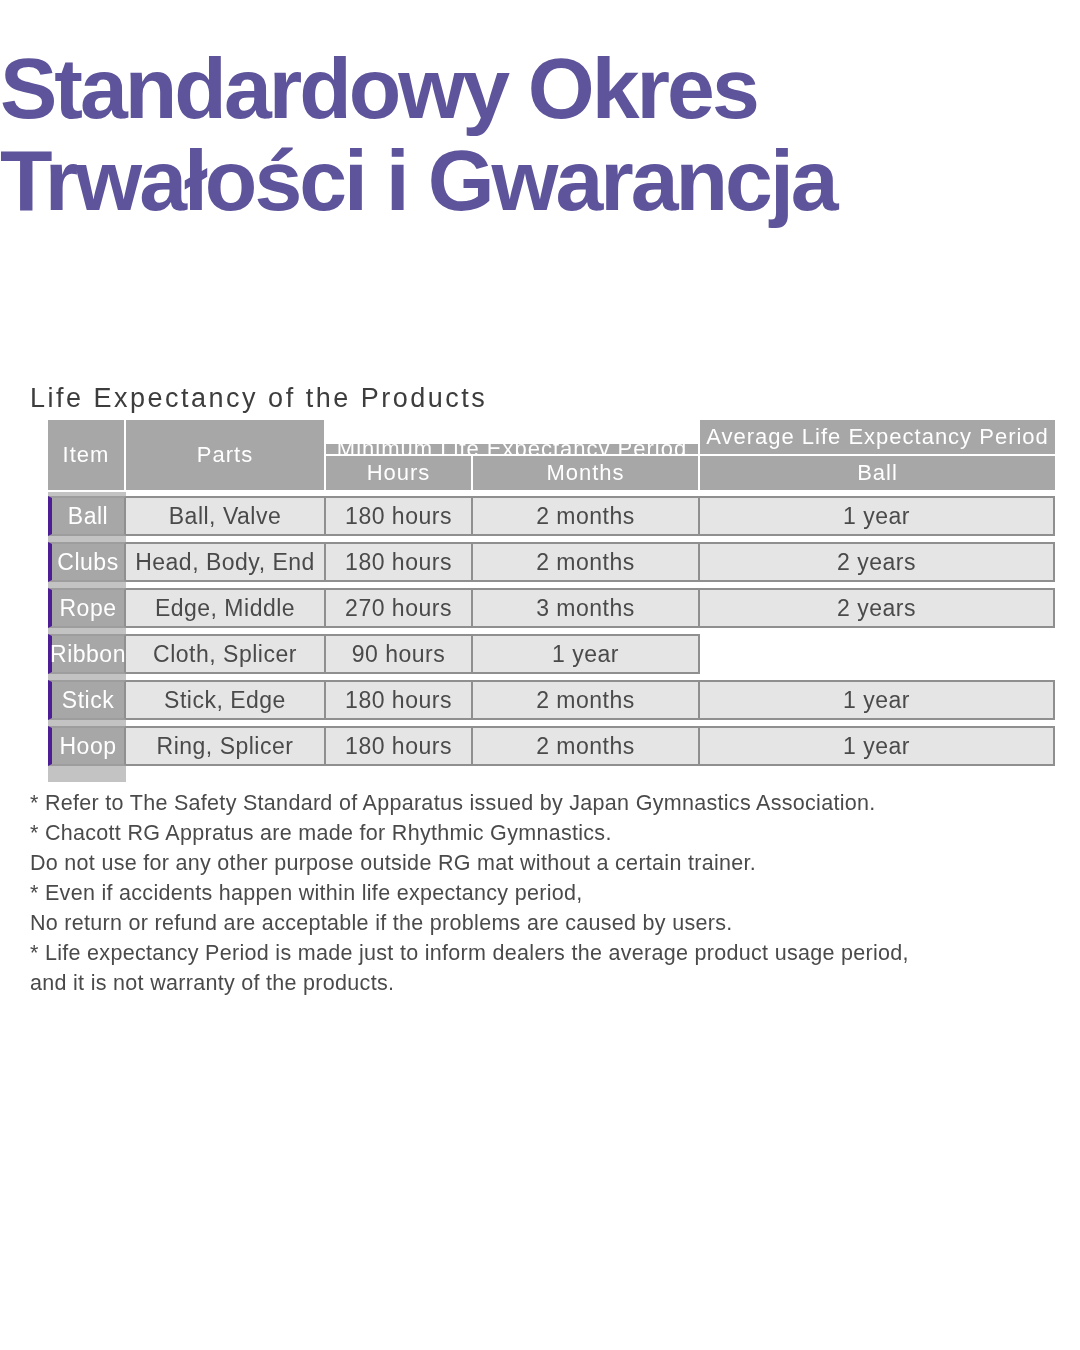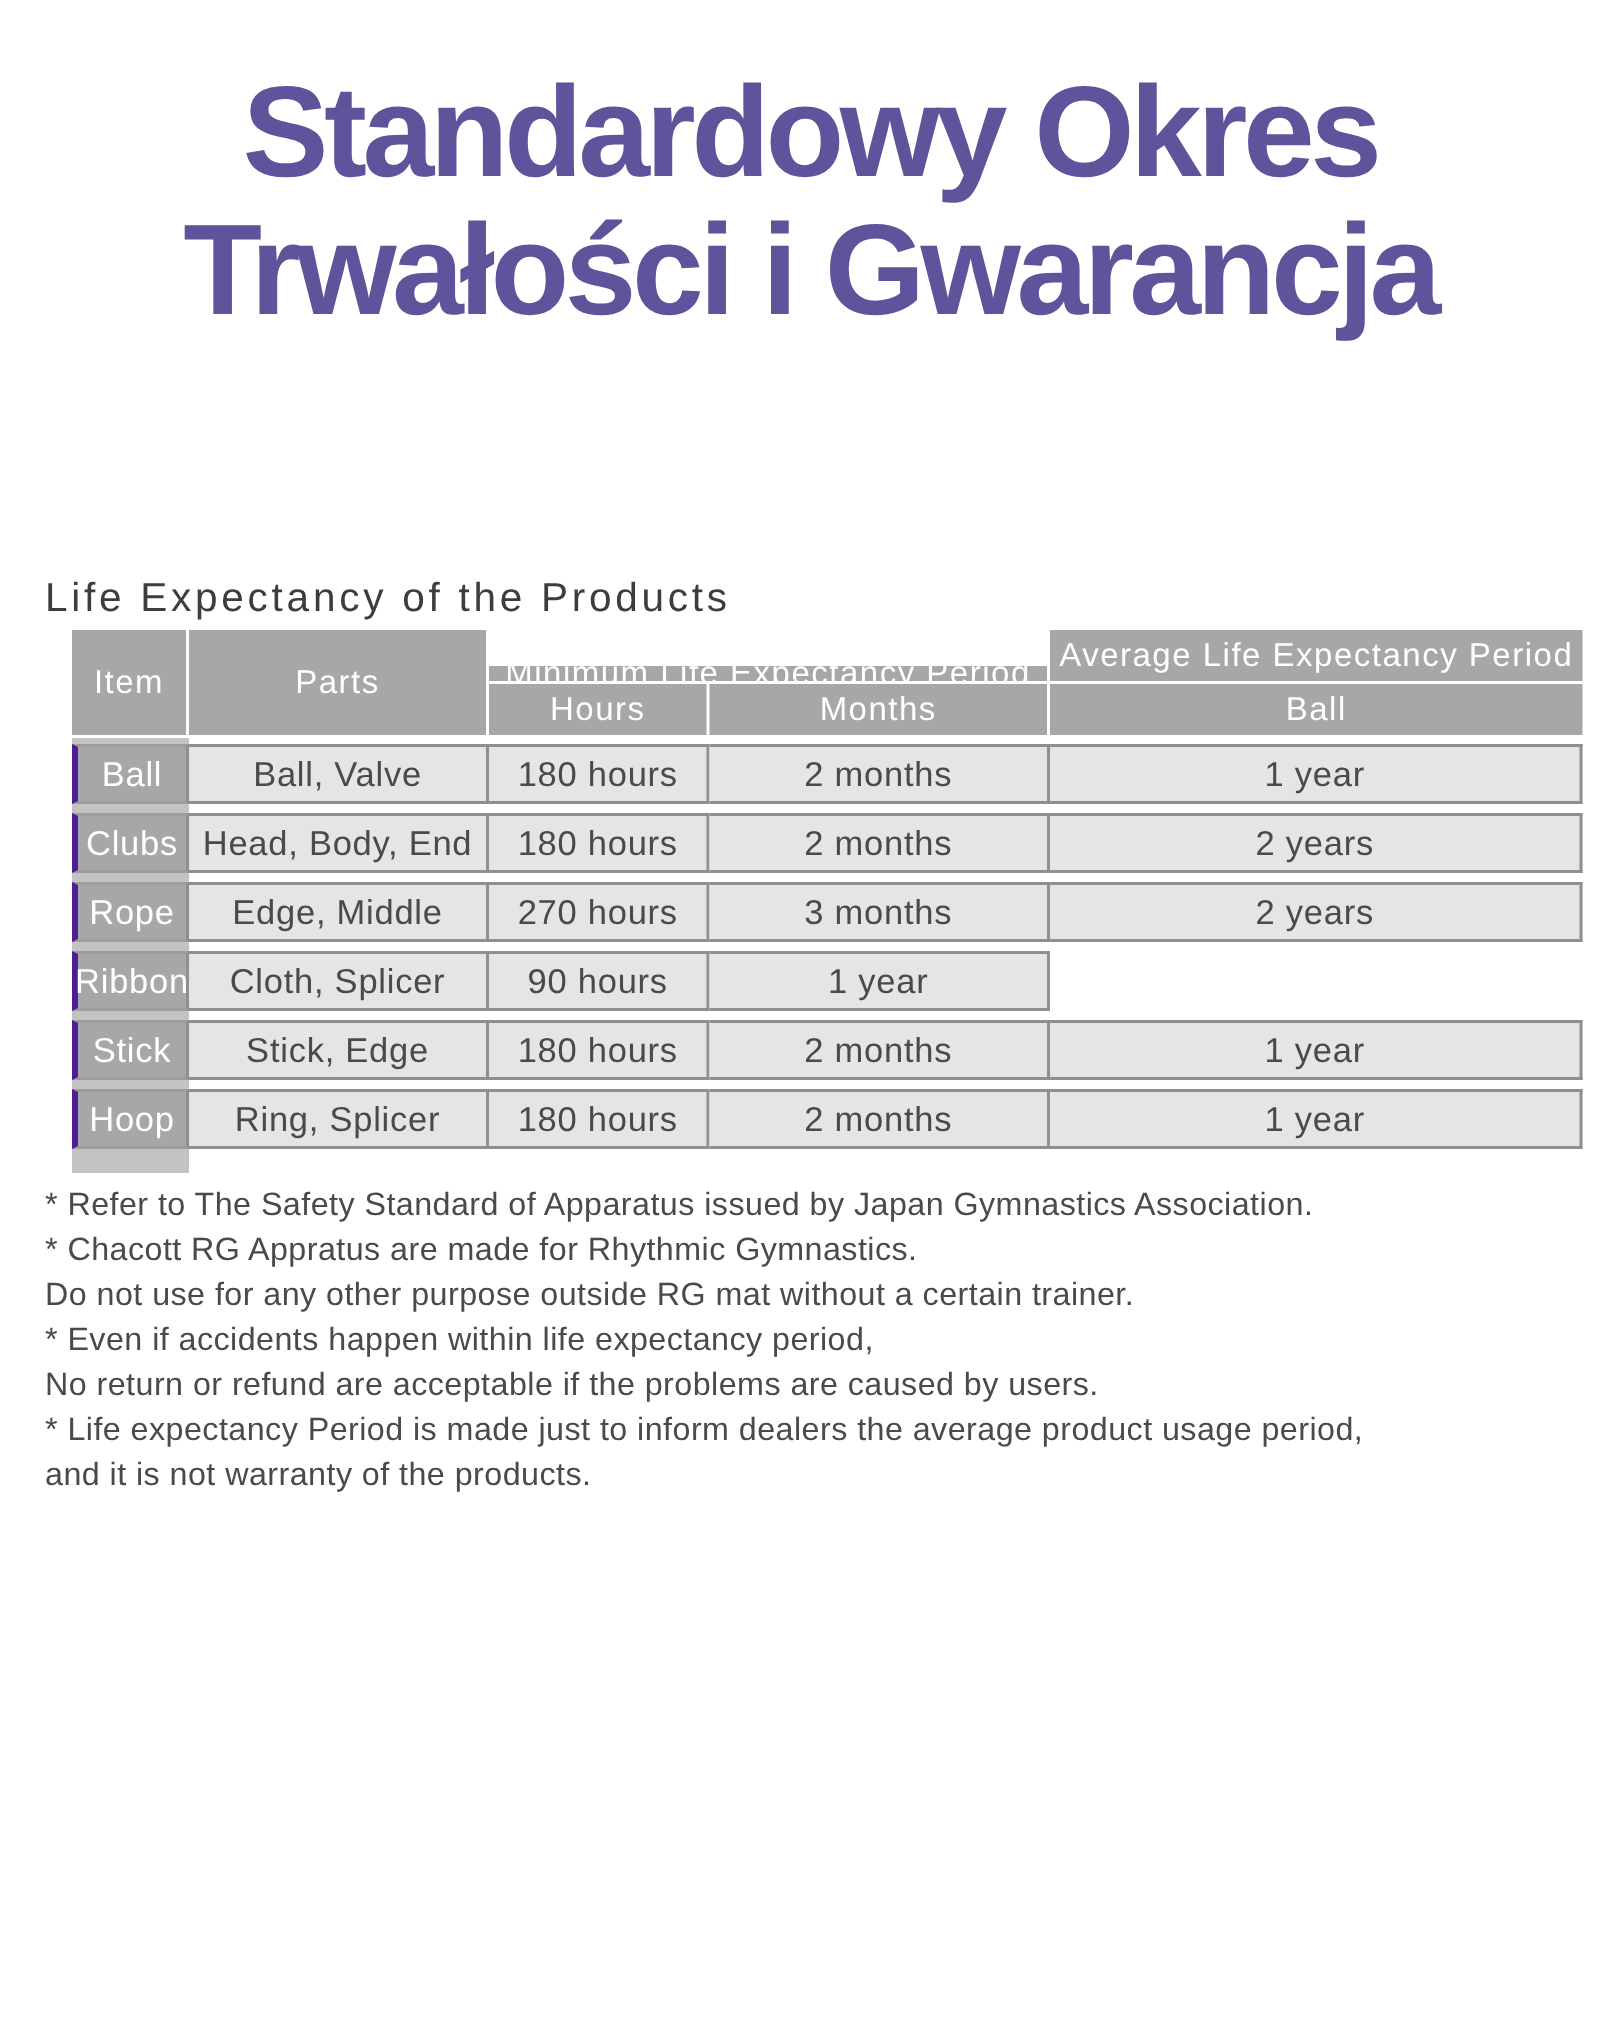--- a/index.html
+++ b/index.html
@@ -13,21 +13,21 @@
     color: #4a4a4a;
   }
   .page { position: absolute; inset: 0; background: #ffffff; }
 
   
   .heading {
     position: absolute;
     top: 42px;
     left: 0;
     width: 1080px;
-    text-align: center;
+    text-align: left;
     color: #5d549b;
     font-weight: 700;
     font-size: 86px;
     line-height: 92px;
     letter-spacing: -3px;
     white-space: nowrap;
   }
 
   
   .section-title {

